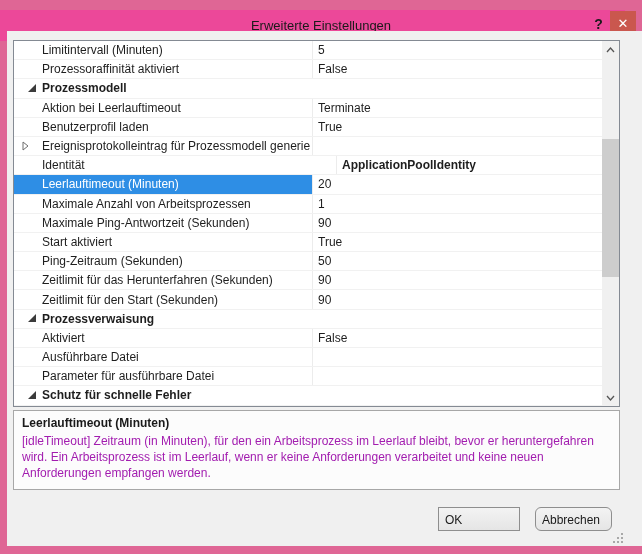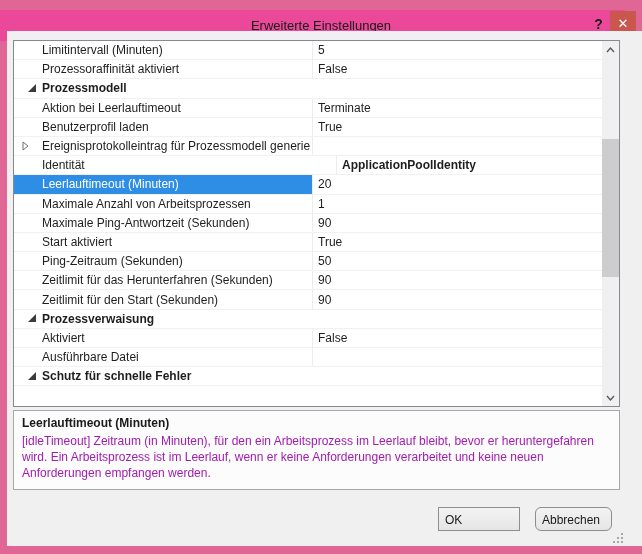--- a/index.html
+++ b/index.html
@@ -159,20 +159,25 @@
           <div class="prow">
             <span class="gutter"></span>
             <span class="plabel">Aktiviert</span>
             <span class="pvalue">False</span>
           </div>
           <div class="prow">
             <span class="gutter"></span>
             <span class="plabel">Ausführbare Datei</span>
             <span class="pvalue"></span>
           </div>
+          <div class="prow">
+            <span class="gutter"></span>
+            <span class="plabel">Parameter für ausführbare Datei</span>
+            <span class="pvalue"></span>
+          </div>
           <div class="prow category">
             <span class="gutter cat">
               <svg width="9" height="9">
                 <polygon points="8,0 8,8 0,8" fill="#3b3b3b"></polygon>
               </svg>
             </span>
             <span class="plabel">Schutz für schnelle Fehler</span>
           </div>
         </div>
 

